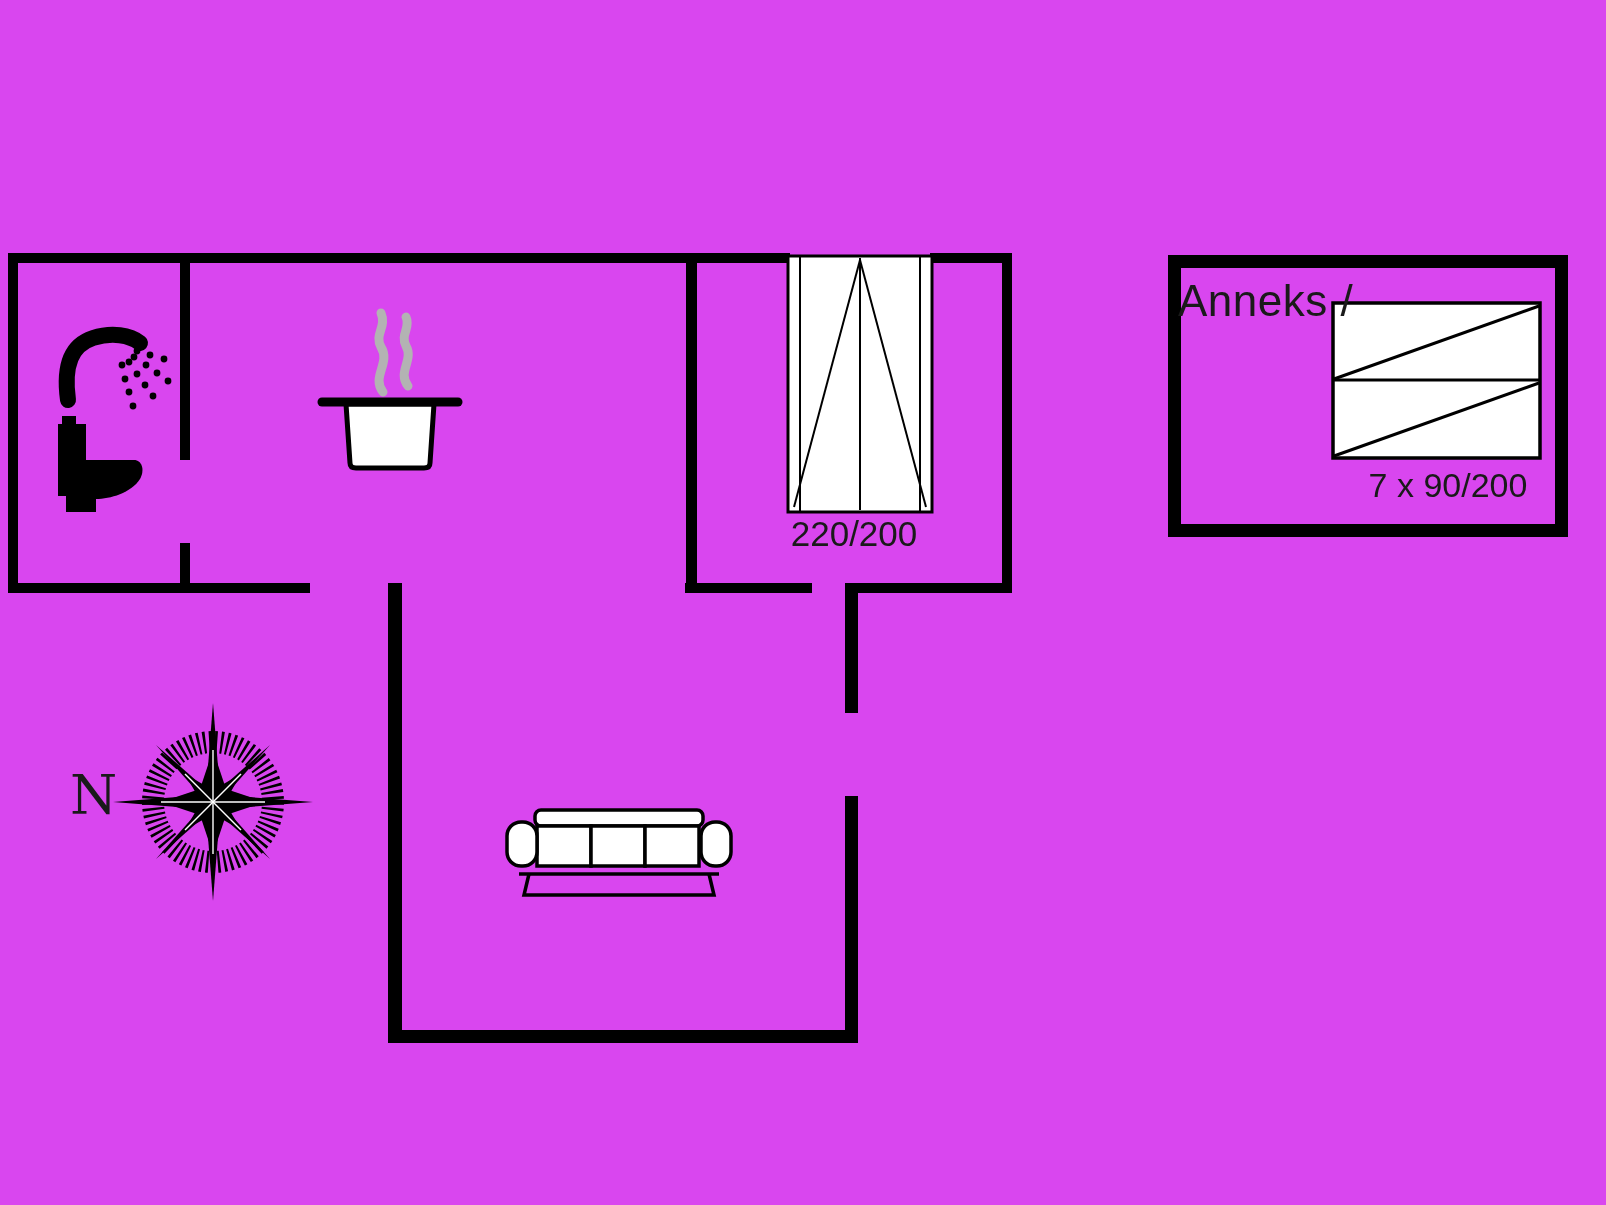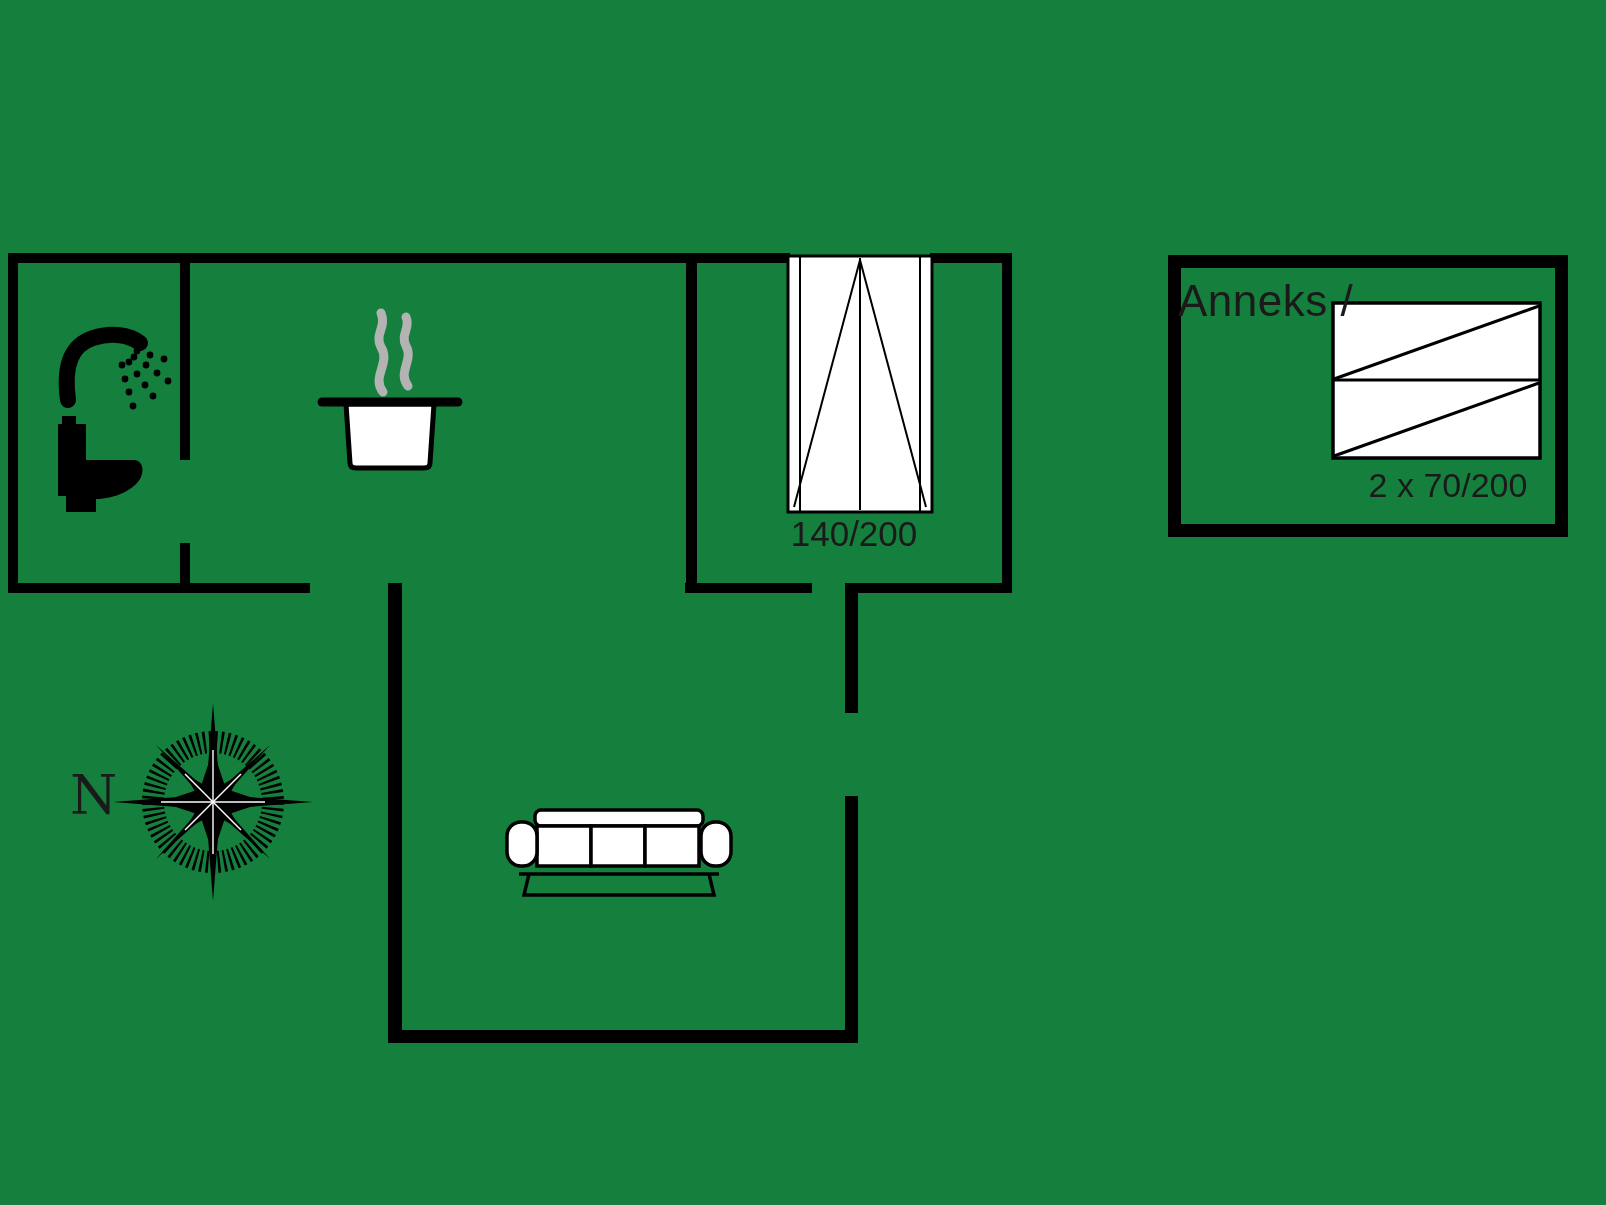--- a/index.html
+++ b/index.html
@@ -1,17 +1,17 @@
 <!DOCTYPE html>
 <html><head>
 <meta charset="utf-8">
 <style>
   html,body{margin:0;padding:0;background:#ffffff;}
   .canvas{
-    position:relative;width:1606px;height:1205px;background:#15803d;
+    position:relative;width:1606px;height:1205px;background:#d946ef;
     font-family:"Liberation Sans",sans-serif;color:#1a1a1a;overflow:hidden;
   }
   .canvas svg{position:absolute;left:0;top:0;}
   .label{position:absolute;color:#1a1a1a;white-space:pre;}
   .annex-title{left:1178px;top:126px;font-size:44px;line-height:70px;letter-spacing:.5px;}
   .window-size{left:778px;top:514px;width:152px;text-align:center;font-size:35px;}
   .annex-bed{left:1352px;top:466px;width:192px;text-align:center;font-size:34px;}
   .north{left:70px;top:764px;font-size:54px;font-family:"DejaVu Serif",serif;}
 </style>
 </head>
@@ -146,19 +146,19 @@
       <line x1="1334" y1="379" x2="1539" y2="306" stroke-width="3"></line>
       <line x1="1334" y1="456" x2="1539" y2="383" stroke-width="3"></line>
     </g>
 
   </svg>
 
   <div class="label annex-title">
     <div>Anneks /</div>
   </div>
 
-  <div class="label window-size">140/200</div>
+  <div class="label window-size">220/200</div>
 
-  <div class="label annex-bed">2 x 70/200</div>
+  <div class="label annex-bed">7 x 90/200</div>
 
   <div class="label north">N</div>
 
 </div>
 
 </body></html>

